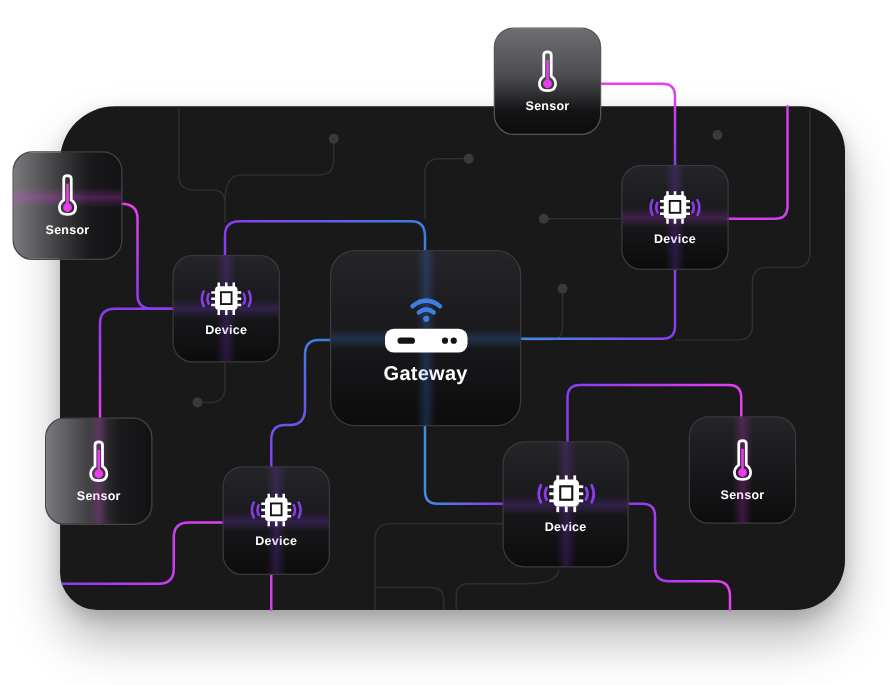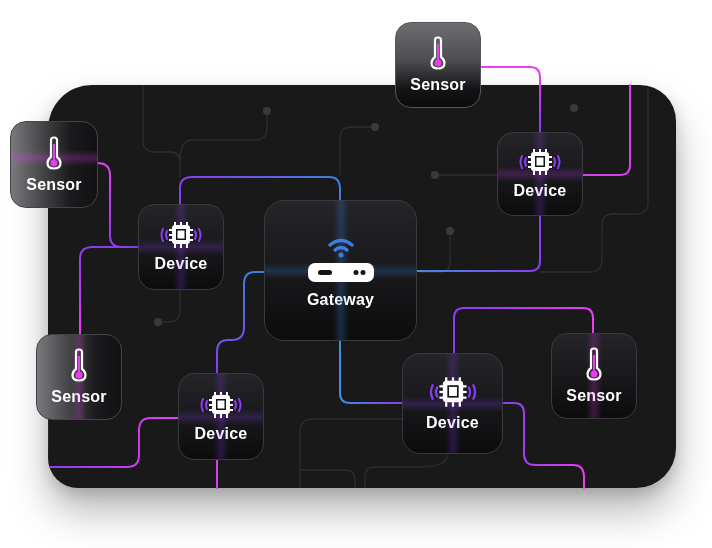--- a/index.html
+++ b/index.html
@@ -2,21 +2,21 @@
 <html><head>
 <meta charset="utf-8">
 <style>
   html,body{margin:0;padding:0;background:#ffffff;}
   body{width:712px;height:548px;position:relative;overflow:hidden;font-family:"Liberation Sans","DejaVu Sans",sans-serif;}
   .board{position:absolute;left:48px;top:85px;width:628px;height:403px;background:#191919;border-radius:44px 36px 40px 30px;box-shadow:0 24px 40px rgba(0,0,0,0.28),0 6px 14px rgba(0,0,0,0.15);}
   svg.wires{position:absolute;left:0;top:0;width:712px;height:548px;pointer-events:none;}
   .node{position:absolute;box-sizing:border-box;border-radius:16px;border:1px solid #3a3a3e;
         background:linear-gradient(180deg,#252429 0%,#141416 70%,#0c0c0d 100%);
         display:flex;flex-direction:column;align-items:center;justify-content:center;color:#ffffff;}
-  .node .label{font-size:16px;font-weight:bold;letter-spacing:0.2px;margin-top:6px;}
+  .node .label{font-size:10px;font-weight:bold;letter-spacing:0.2px;margin-top:6px;}
   .node.gateway{border-radius:20px;}
   .node.gateway .label{font-size:16px;margin-top:8px;}
   .node.frost{background:linear-gradient(180deg,#6e6e72 0%,#4d4d51 45%,#141416 78%,#0c0c0d 100%);border-color:#555;}
   .node.frost-left{background:linear-gradient(90deg,#7a7a7e 0%,#3a3a3d 45%,#1a1a1d 70%,#121214 100%);border-color:#444;}
   .glow-v{position:absolute;left:50%;top:0;width:16px;height:100%;transform:translateX(-50%);pointer-events:none;}
   .glow-h{position:absolute;top:50%;left:0;height:16px;width:100%;transform:translateY(-50%);pointer-events:none;}
   .icon{position:relative;z-index:1;}
 </style>
 </head>
 <body>

